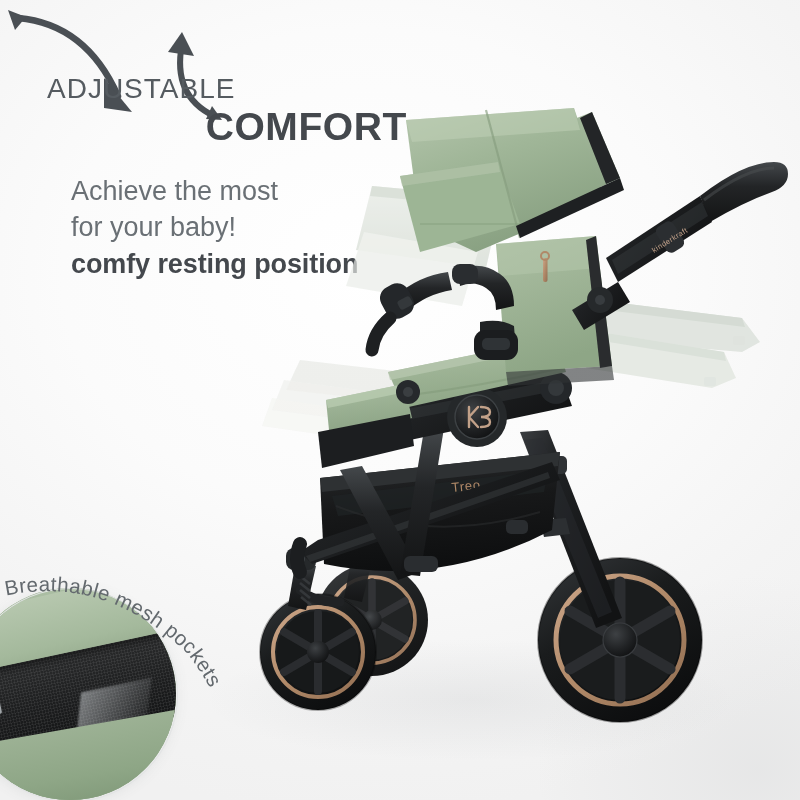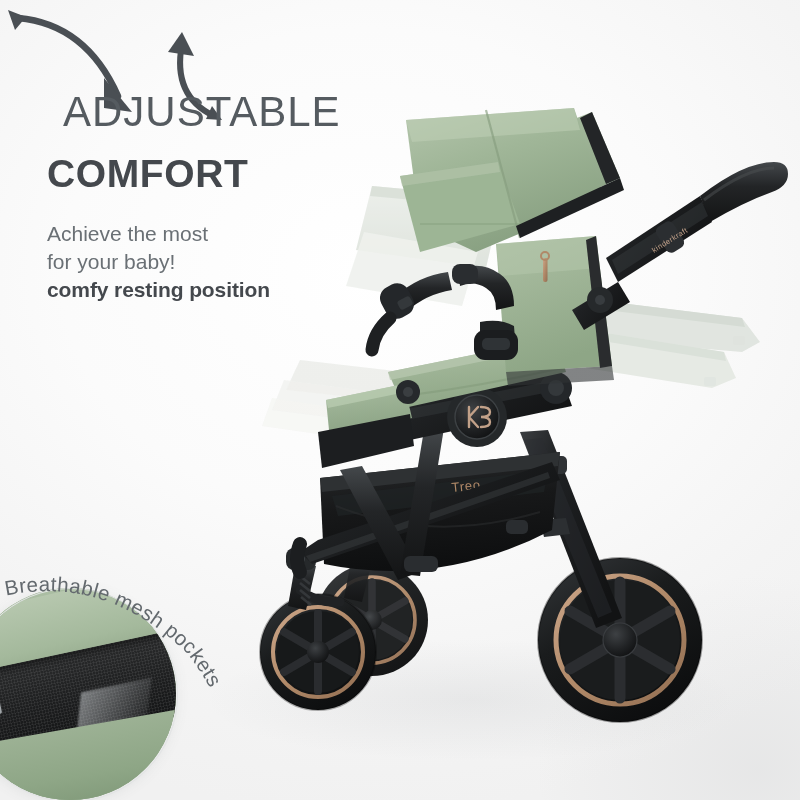--- a/index.html
+++ b/index.html
@@ -40,43 +40,45 @@
   }
 
   
   .copy {
     position: absolute;
     left: 47px;
     top: 74px;
     width: 360px;
   }
   .headline-1 {
-    font-size: 42px;
+    font-size: 28px;
     letter-spacing: 1.0px;
     font-weight: 400;
     color: #555b60;
     line-height: 1.06;
-    margin: 16px;
+    margin: 0;
     white-space: nowrap;
   }
   .headline-2 {
     font-size: 39px;
     letter-spacing: 0.6px;
     font-weight: 700;
     color: #44484d;
     line-height: 1.18;
     margin: 0;
     white-space: nowrap;
+    text-align: right;
   }
   .subcopy {
     margin-top: 23px;
-    font-size: 21px;
+    font-size: 27px;
     line-height: 1.35;
     color: #6a7075;
     font-weight: 400;
+    margin-left: 24px;
   }
   .subcopy .strong {
     font-weight: 700;
     color: #44484d;
     letter-spacing: -0.1px;
   }
   .subcopy .line { display: block; white-space: nowrap; }
   #arrow-top  { left: 606px; top: 68px;  width: 150px; height: 125px; }
   #arrow-left { left: 248px; top: 392px; width: 110px; height: 105px; }
 

